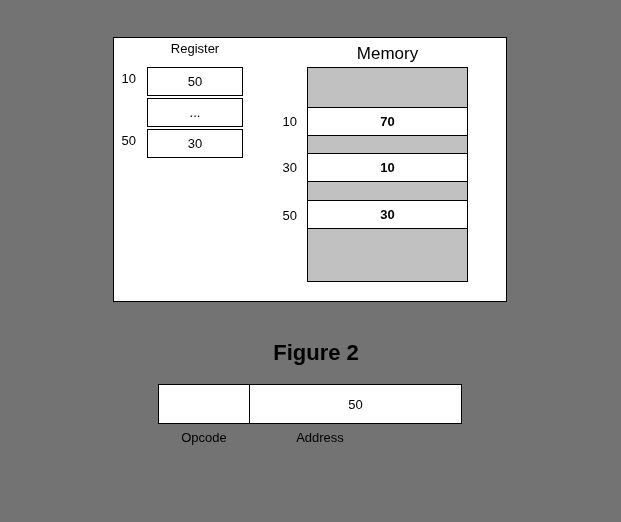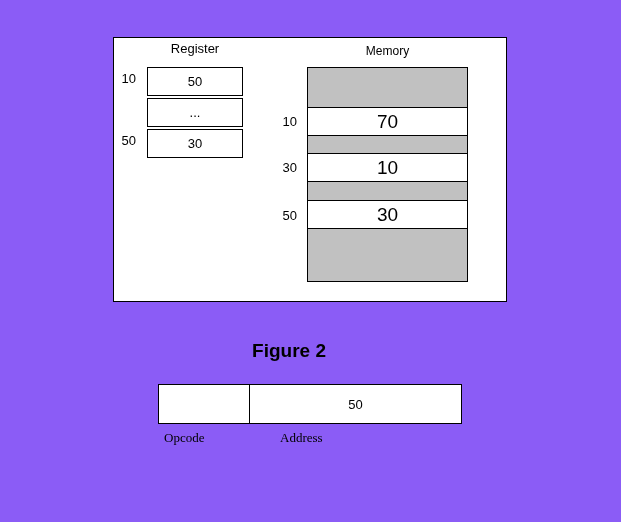--- a/index.html
+++ b/index.html
@@ -6,21 +6,21 @@
     margin: 0;
     padding: 0;
     background: #ffffff;
     font-family: "Liberation Sans", "DejaVu Sans", sans-serif;
     color: #000000;
   }
   .canvas {
     position: relative;
     width: 621px;
     height: 522px;
-    background: #8b5cf6;
+    background: #737373;
     overflow: hidden;
   }
 
   
   .outer-box {
     position: absolute;
     left: 113px; top: 37px;
     width: 392px; height: 263px;
     border: 1.5px solid #000;
     background: #fff;
@@ -32,21 +32,21 @@
     left: 146px; top: 41px;
     width: 98px;
     text-align: center;
     font-size: 13px;
   }
   .mem-title {
     position: absolute;
     left: 307px; top: 44px;
     width: 161px;
     text-align: center;
-    font-size: 12px;
+    font-size: 17px;
   }
 
   
   .reg-cell {
     position: absolute;
     left: 147px;
     width: 96px; height: 29px;
     box-sizing: border-box;
     border: 1.5px solid #000;
     background: #fff;
@@ -79,41 +79,42 @@
   }
   .band { width: 100%; box-sizing: border-box; }
   .band.gray { background: #c1c1c1; }
   .band.white {
     background: #fff;
     border-top: 1.5px solid #000;
     border-bottom: 1.5px solid #000;
     display: flex;
     align-items: center;
     justify-content: center;
-    font-size: 19px;
+    font-size: 13px;
+    font-weight: bold;
   }
   .b0 { height: 39px; }
   .b1 { height: 29px; }
   .b2 { height: 17px; }
   .b3 { height: 29px; }
   .b4 { height: 18px; }
   .b5 { height: 29px; }
   .b6 { height: 52px; }
 
   .mem-label-1 { left: 275px; top: 114px; }
   .mem-label-3 { left: 275px; top: 160px; }
   .mem-label-5 { left: 275px; top: 208px; }
 
   
   .fig-caption {
     position: absolute;
-    left: 199px;
+    left: 226px;
     width: 180px;
     text-align: center;
-    font-size: 19px;
+    font-size: 22px;
     font-weight: bold;
   }
   .fig2-caption { top: 340px; }
   .fig3-caption { top: 466px; }
 
   
   .instr-box {
     position: absolute;
     left: 158px; top: 384px;
     width: 304px; height: 40px;
@@ -131,22 +132,22 @@
     flex: 1;
     display: flex;
     align-items: center;
     justify-content: center;
     font-size: 13px;
   }
   .field-label {
     position: absolute;
     top: 430px;
     width: 80px;
+    text-align: center;
     font-size: 13px;
-    font-family: Liberation Serif, serif;
   }
   .opcode-label { left: 164px; }
   .address-label { left: 280px; }
 </style>
 </head>
 <body>
 
 <div class="canvas">
 
   <div class="outer-box">

